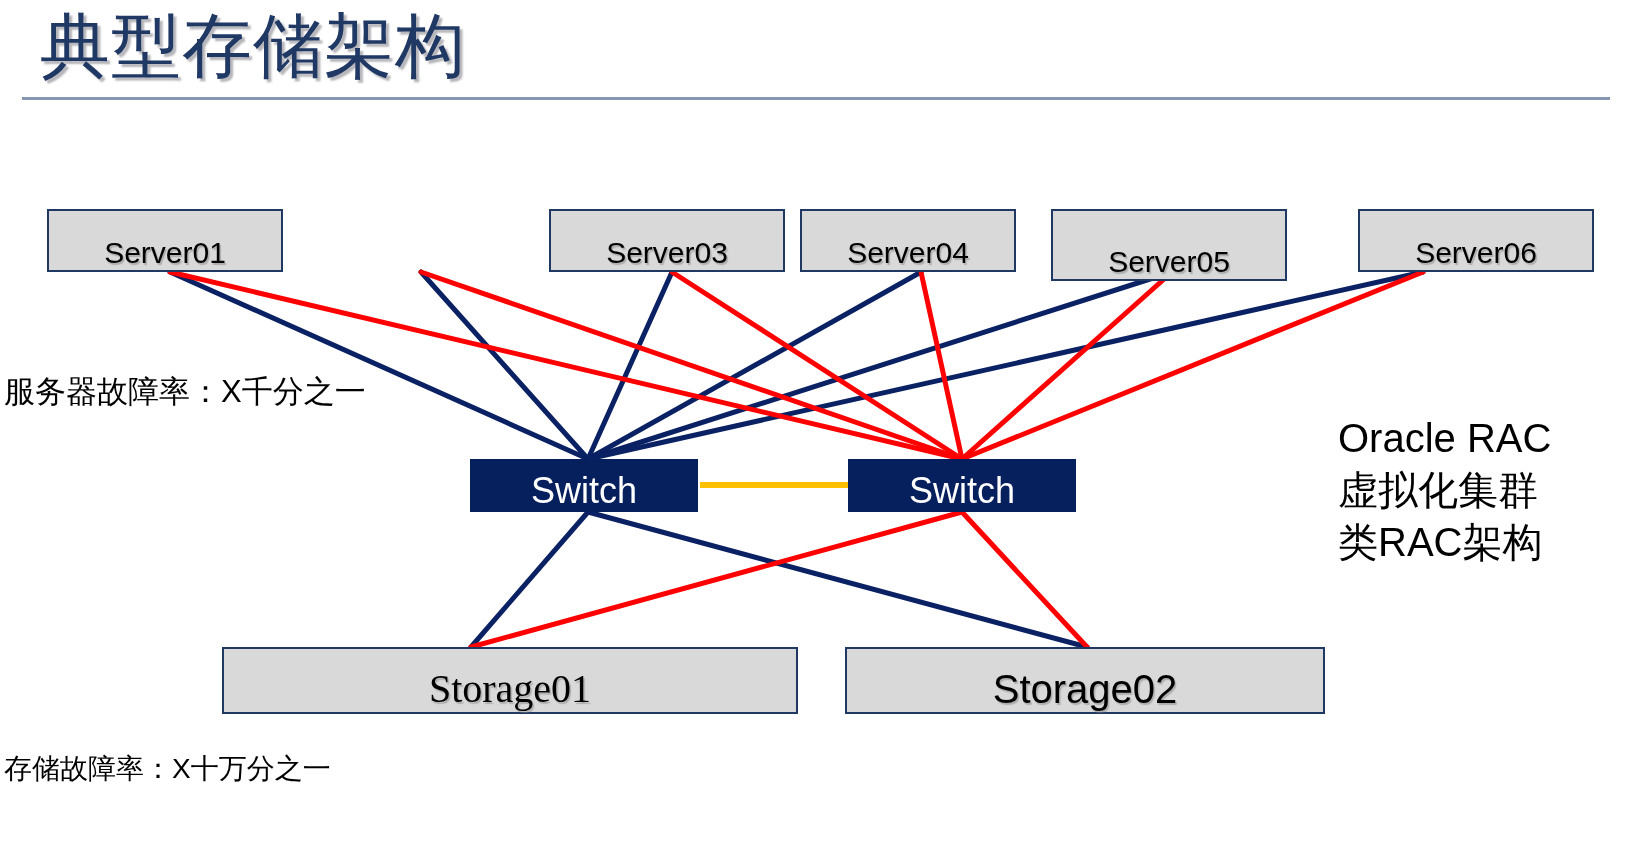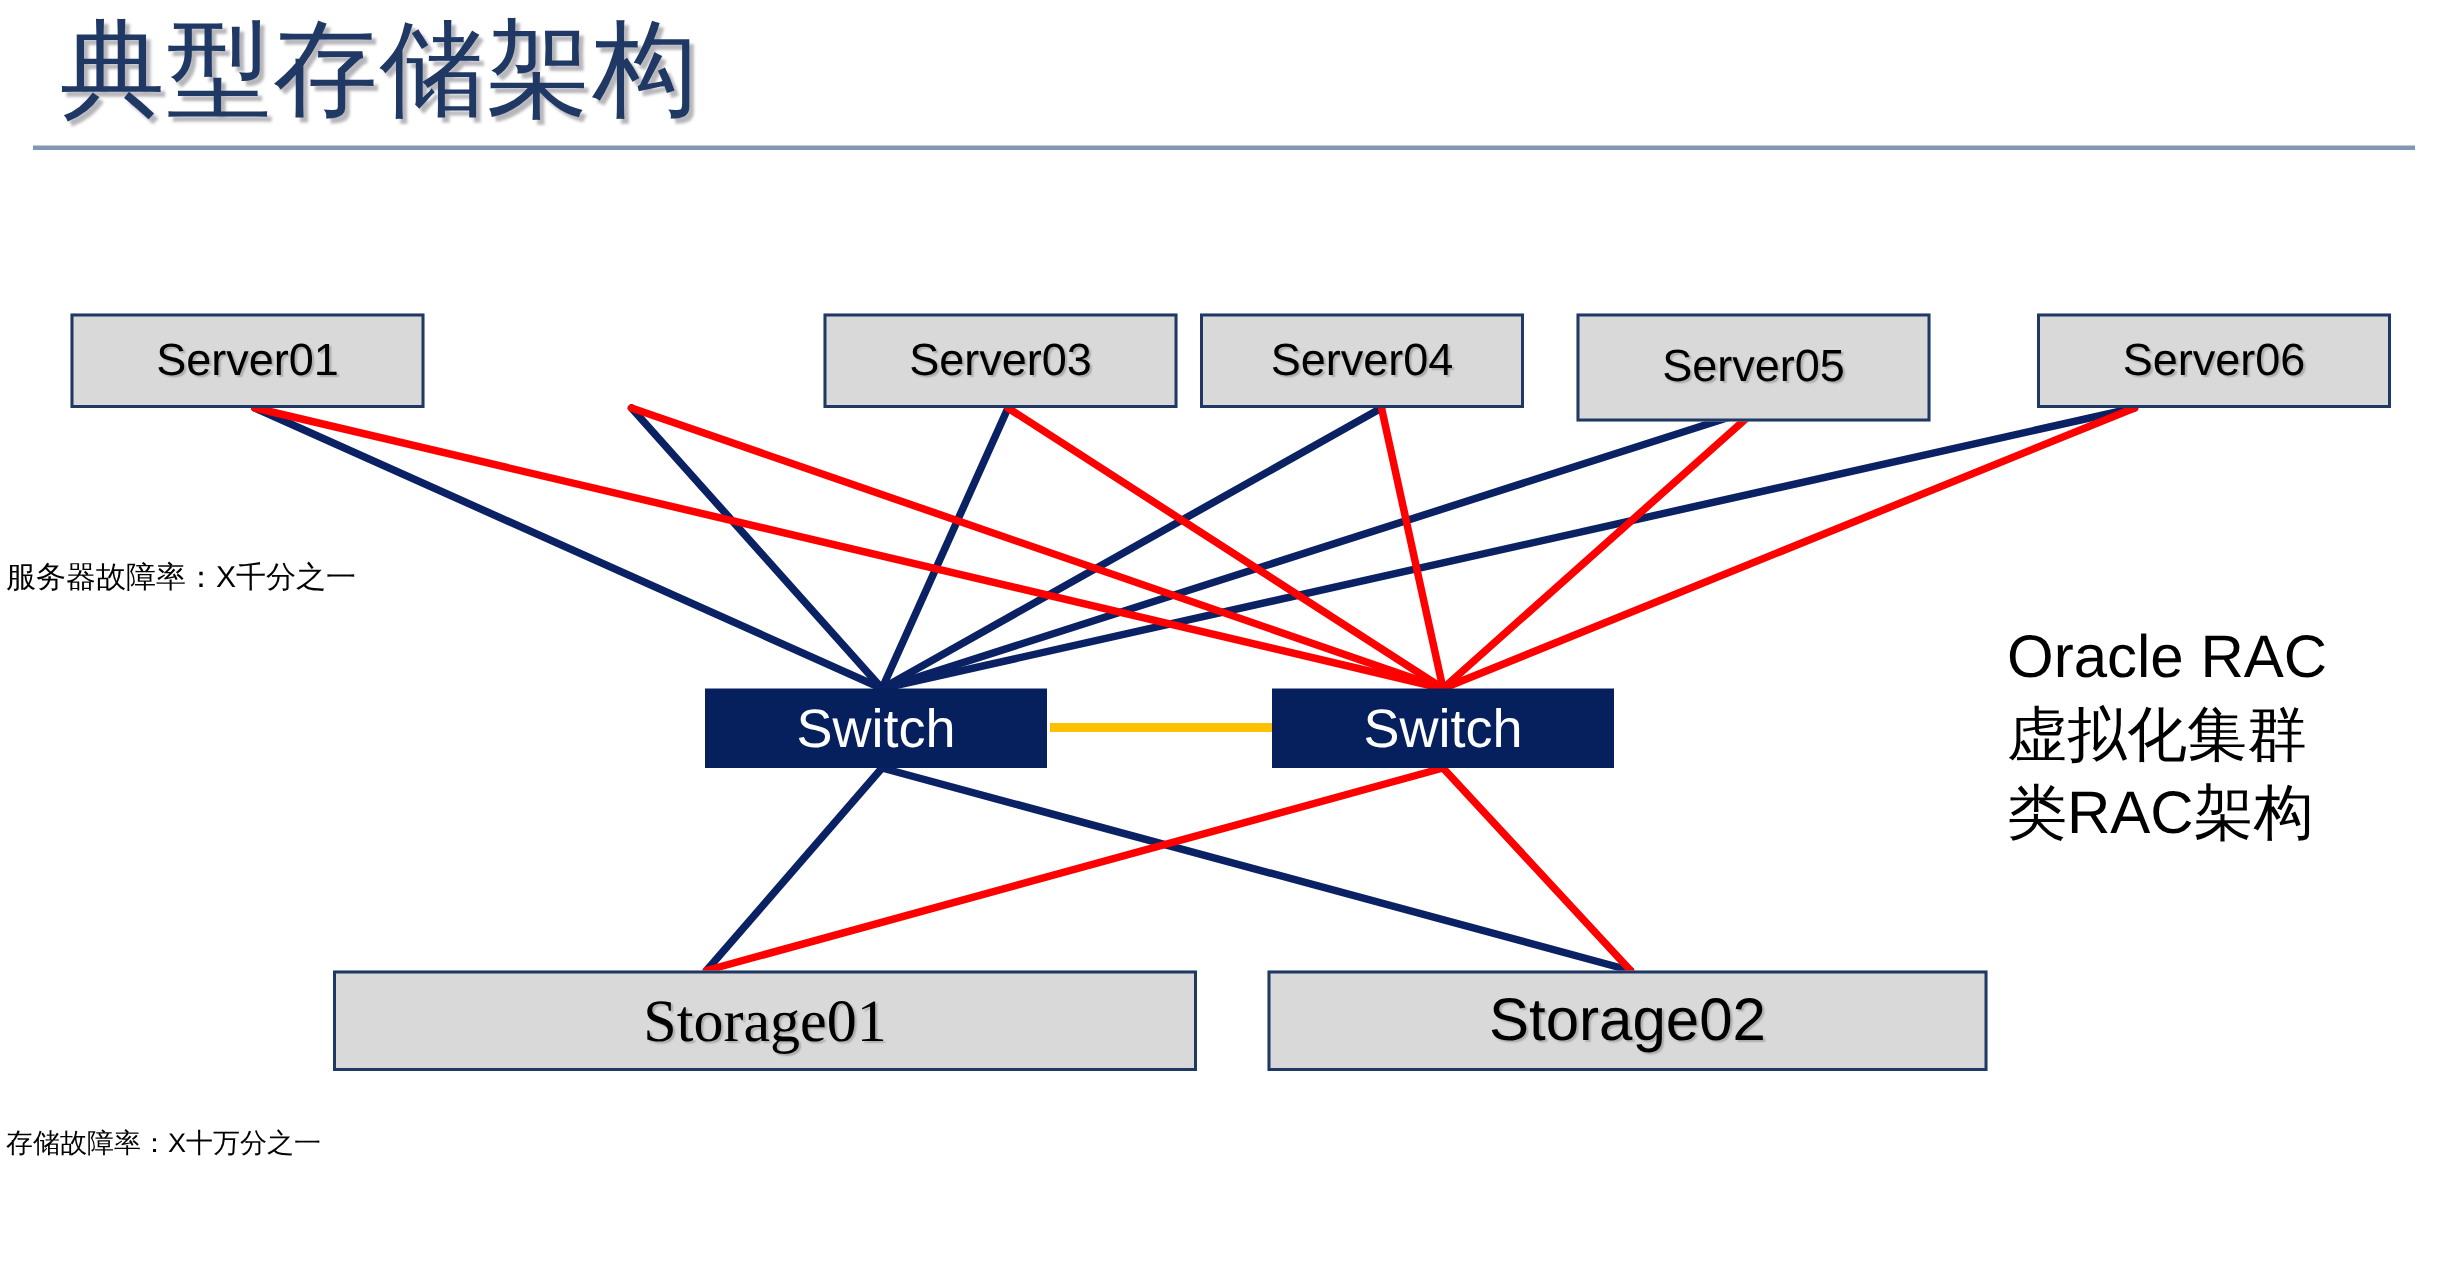--- a/index.html
+++ b/index.html
@@ -38,21 +38,21 @@
     width: 1588px;
     height: 3px;
     background: #8496B0;
   }
 
   
   .node {
     position: absolute;
     box-sizing: border-box;
     display: flex;
-    align-items: center;
+    align-items: flex-end;
     justify-content: center;
     white-space: nowrap;
   }
   .node.server {
     background: #D9D9D9;
     border: 2px solid #1F3864;
     color: #000000;
     font-size: 30px;
     text-shadow: 1.5px 1.5px 1px rgba(130,130,130,0.5);
   }
@@ -72,26 +72,26 @@
 
   
   .note {
     position: absolute;
     color: #000000;
     white-space: nowrap;
   }
   #note-server-failure {
     left: 4px;
     top: 371px;
-    font-size: 20px;
+    font-size: 31px;
   }
   #note-storage-failure {
     left: 4px;
     top: 750px;
-    font-size: 18px;
+    font-size: 28px;
   }
   #cluster-note {
     position: absolute;
     left: 1338px;
     top: 412px;
     font-size: 40px;
     line-height: 52px;
     color: #000000;
     white-space: nowrap;
   }

